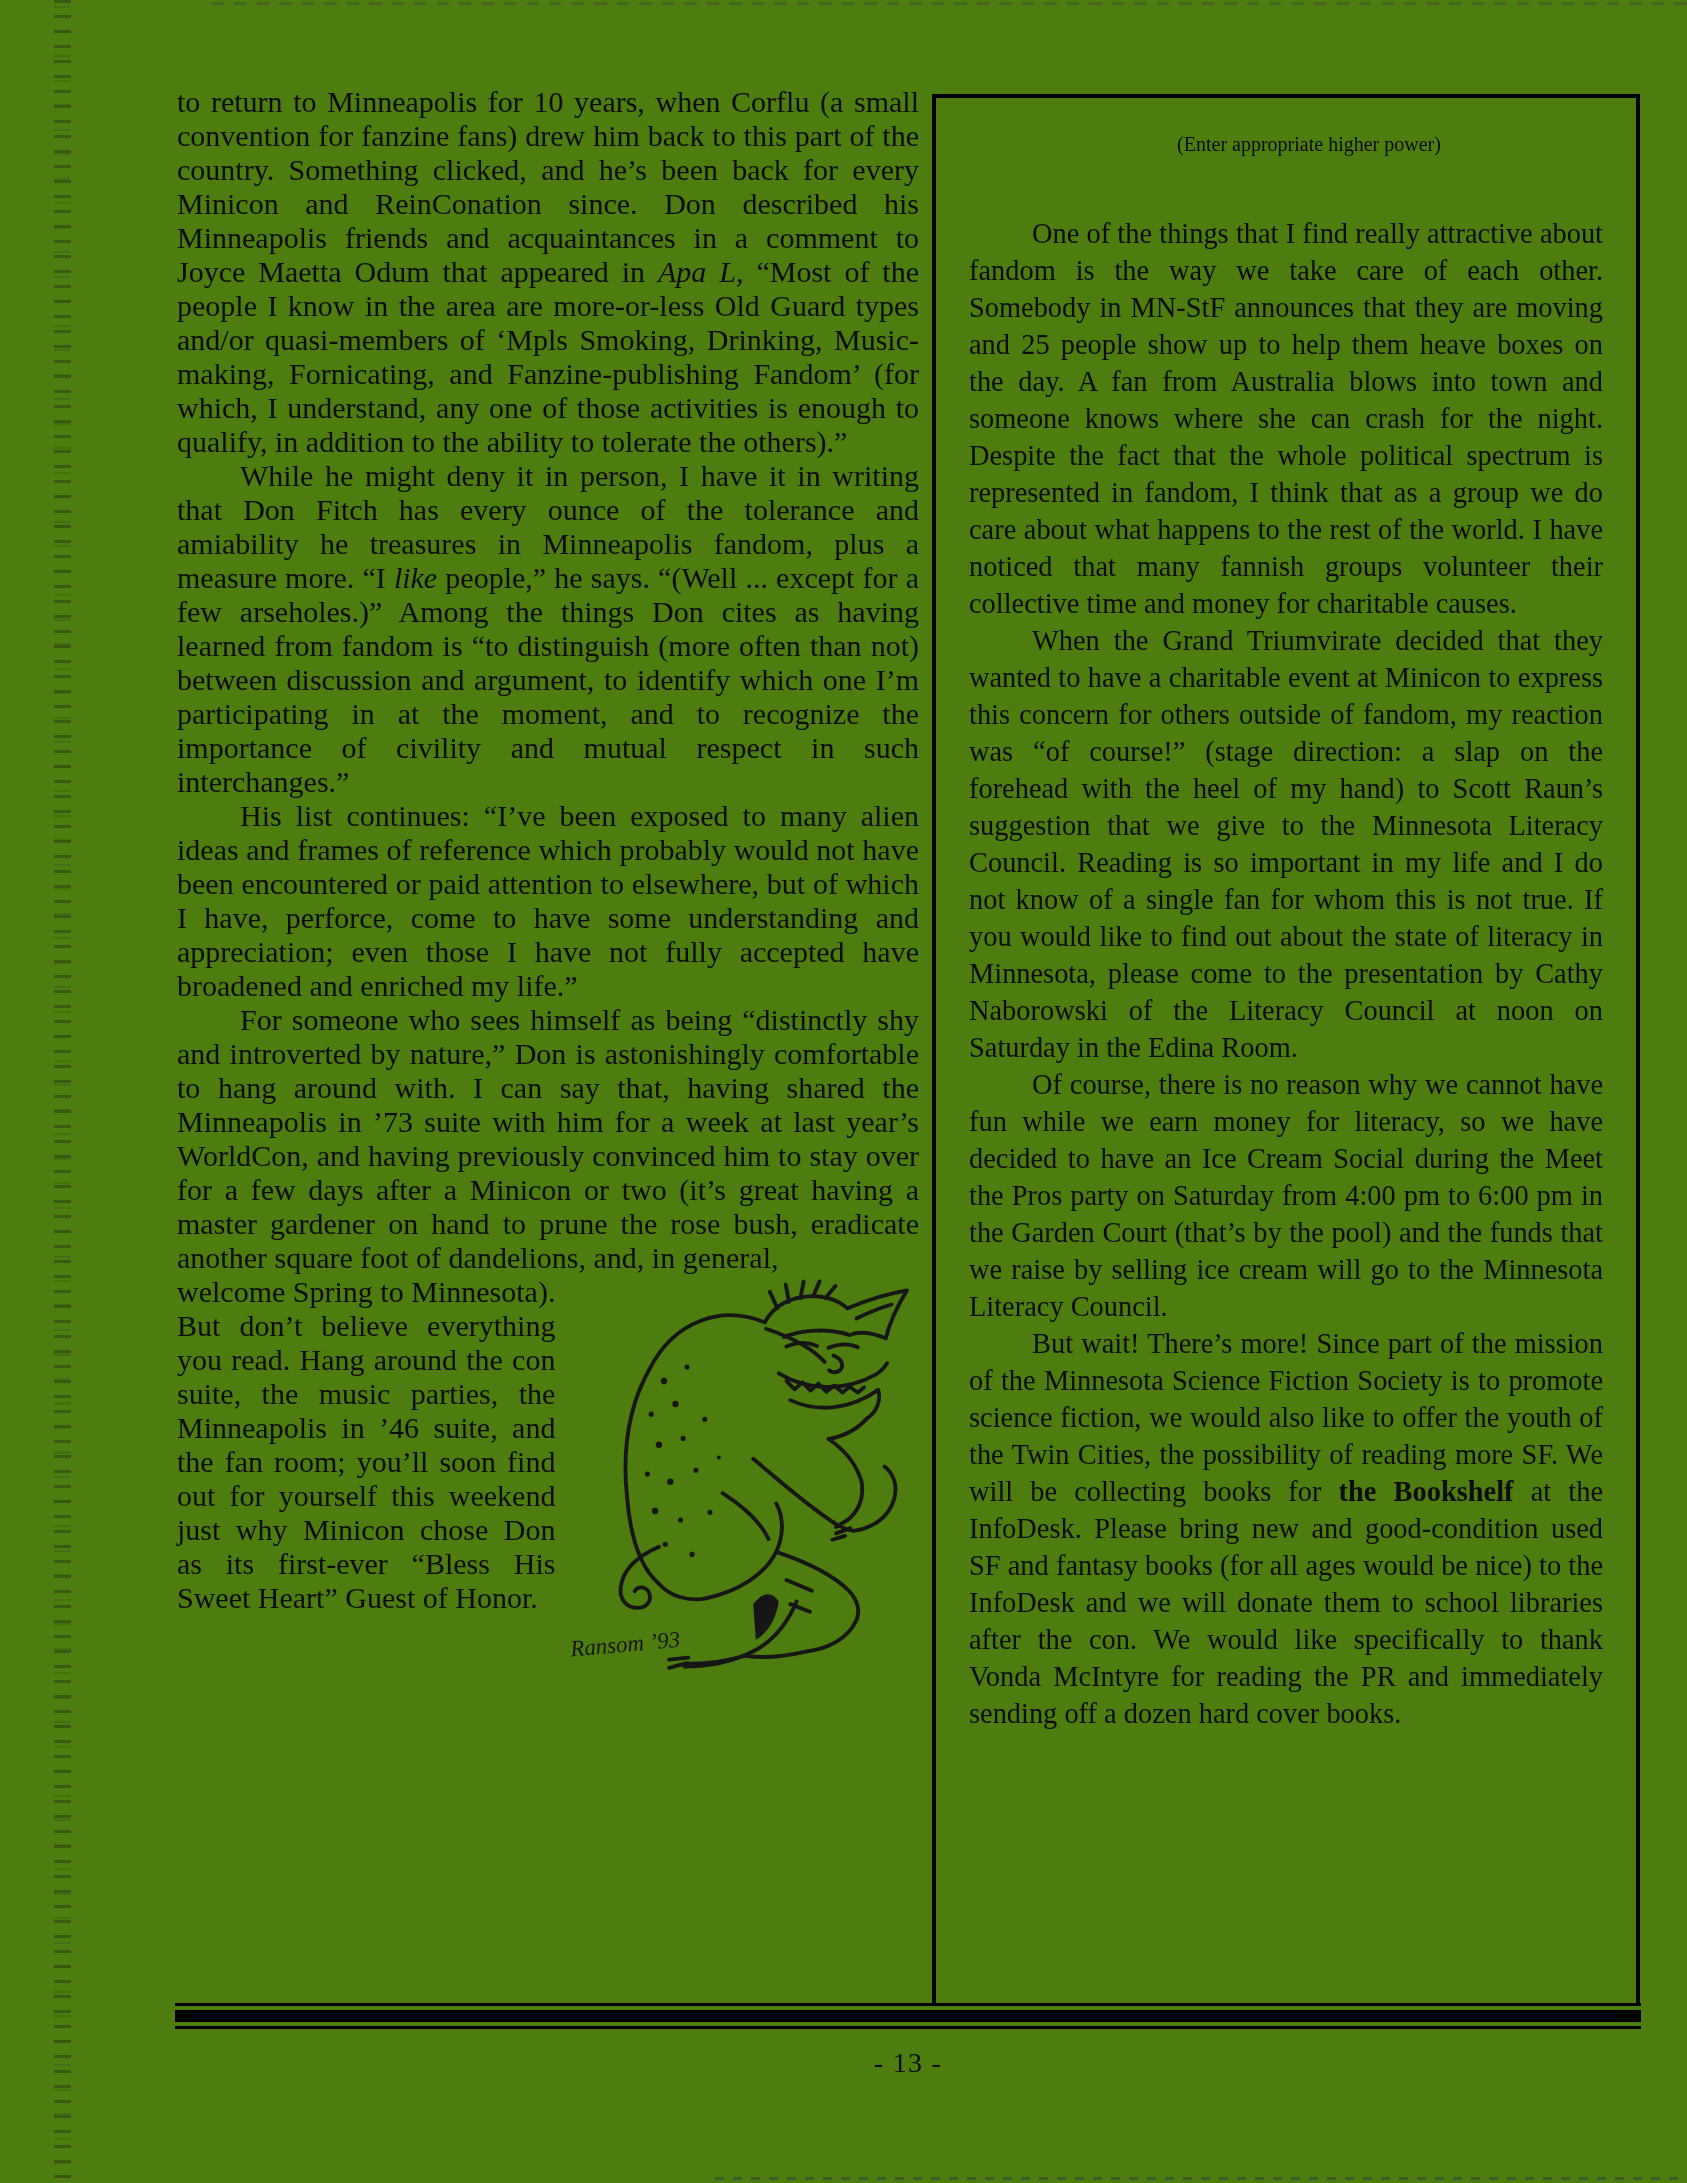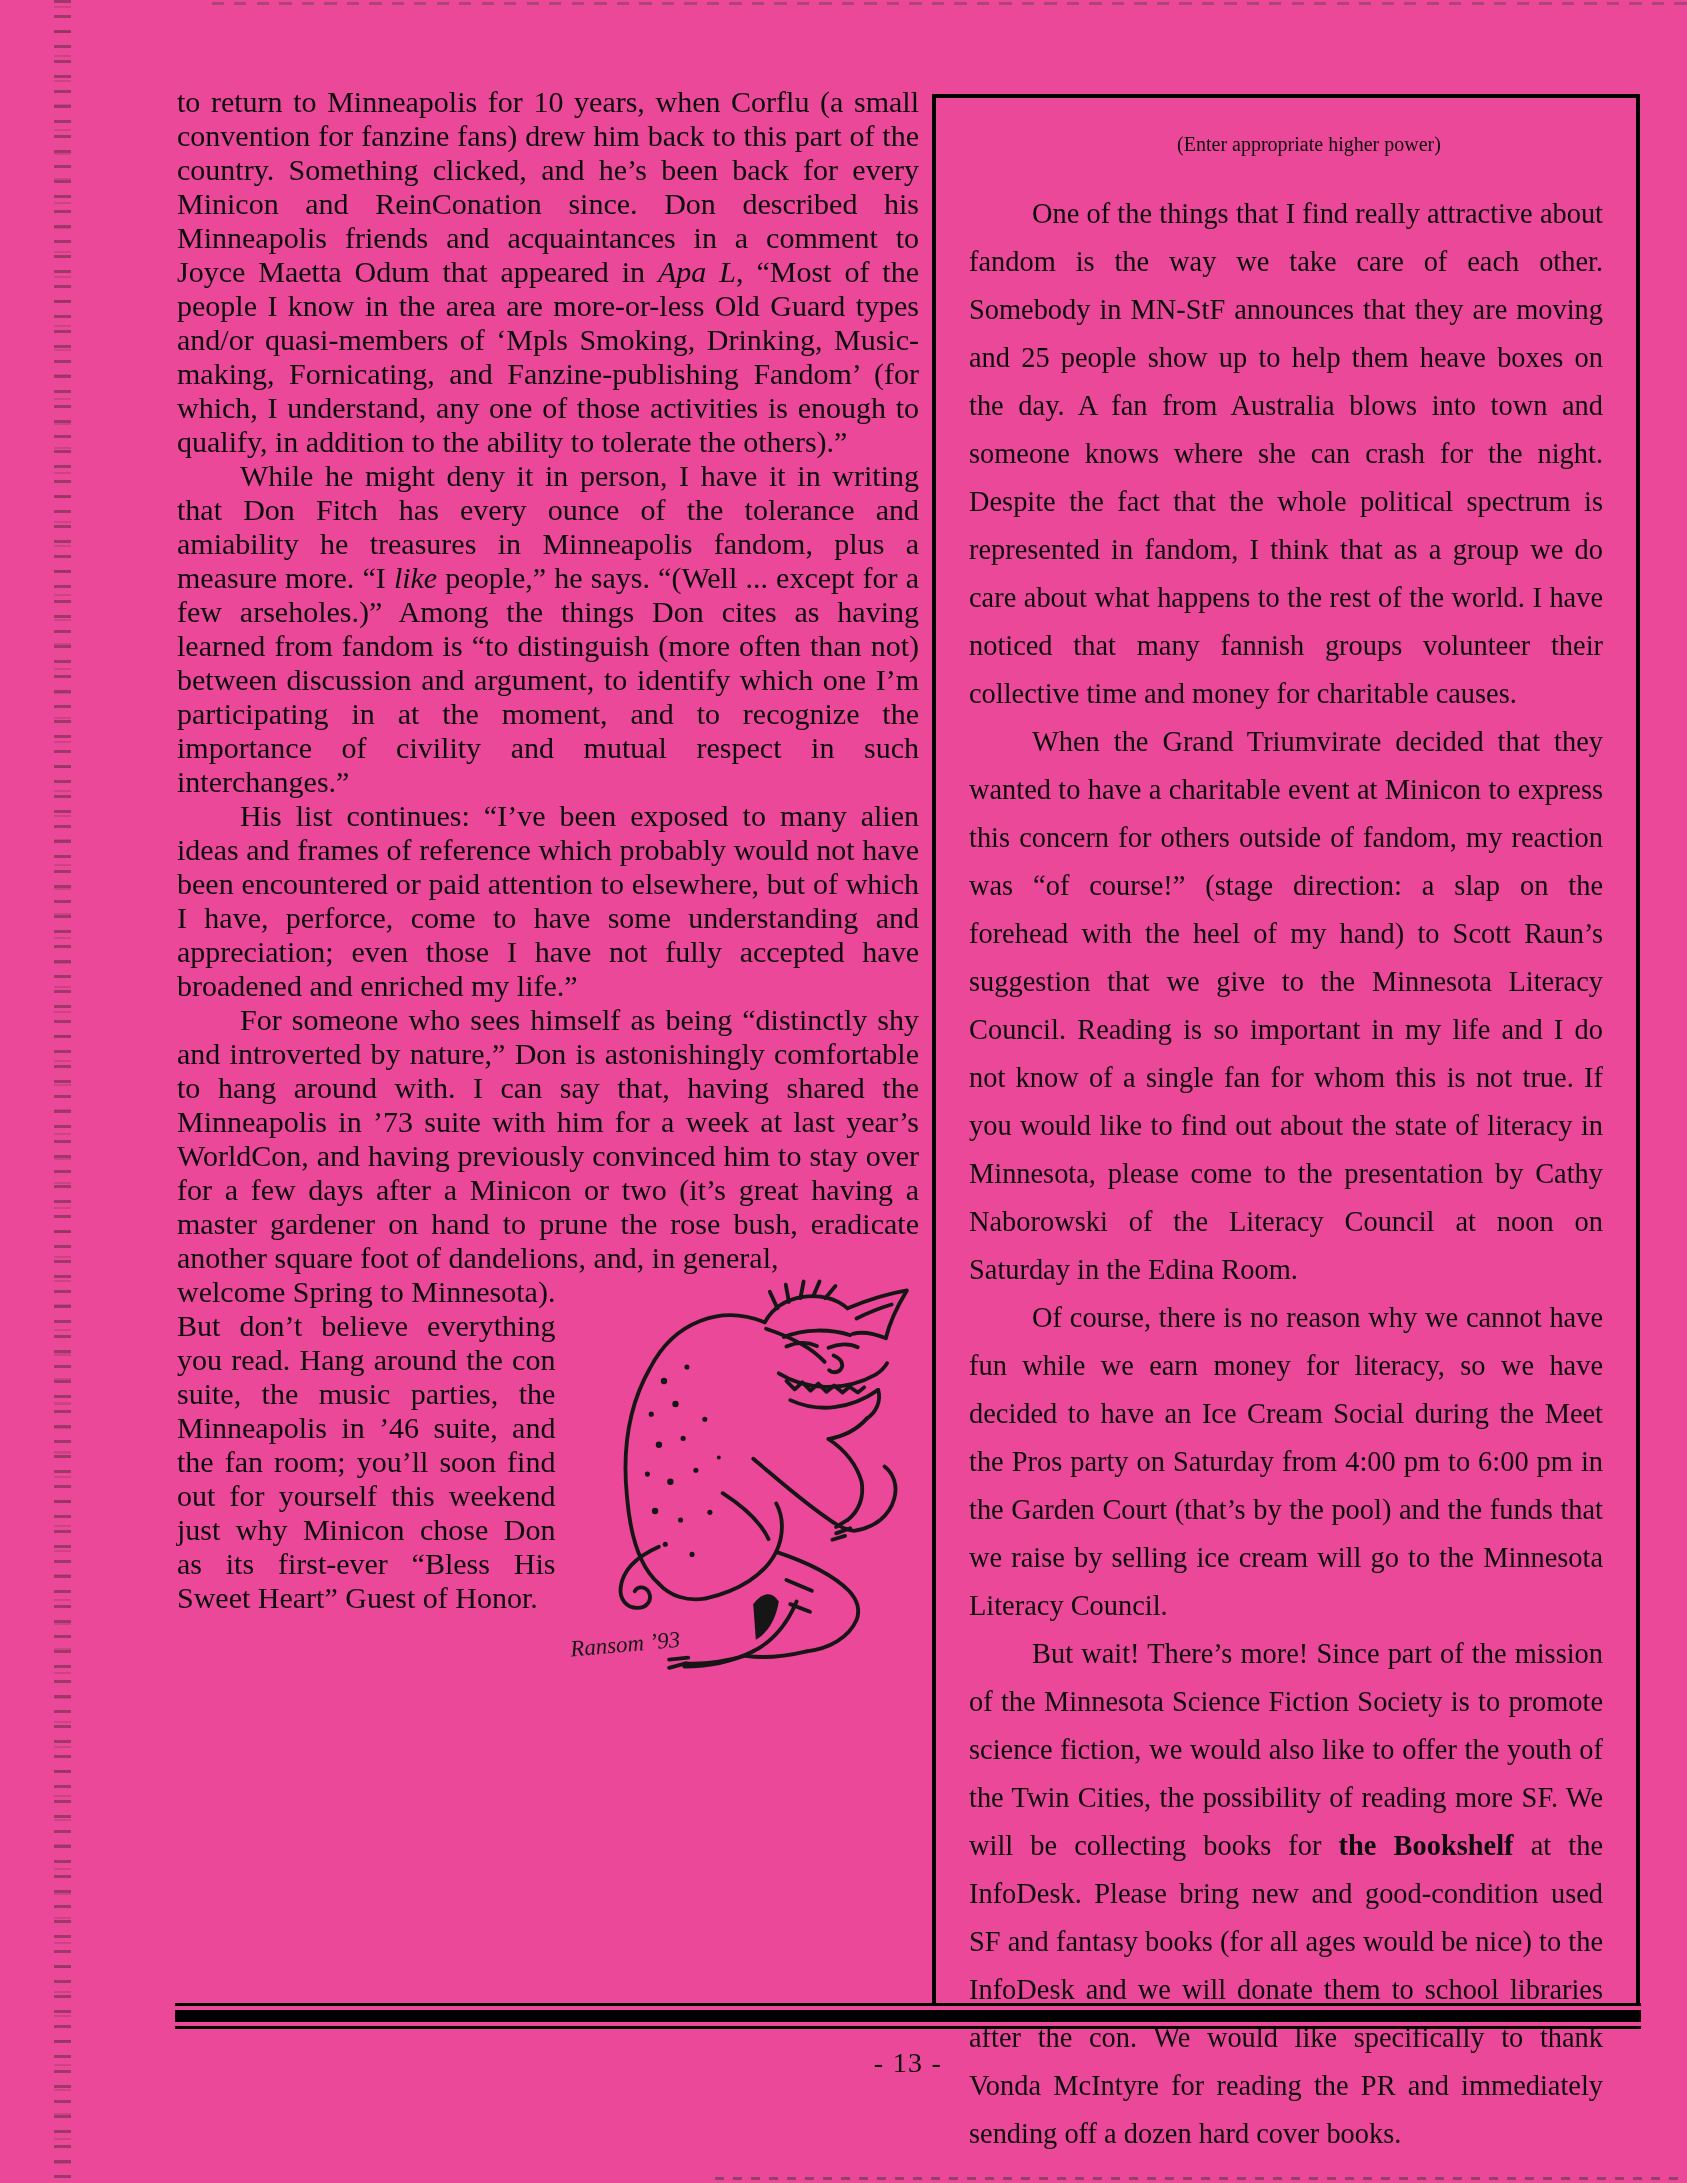--- a/index.html
+++ b/index.html
@@ -1,17 +1,17 @@
 <!DOCTYPE html>
 <html style="font-size:10.6px"><head>
 <meta charset="utf-8">
 <style>
   html,body{margin:0;padding:0;background:#ffffff;}
   .page{
-    position:relative;width:1687px;height:2183px;background:#ec4899;
+    position:relative;width:1687px;height:2183px;background:#4d7c0f;
     font-family:"Liberation Serif",serif;color:#0d0d0d;overflow:hidden;
   }
   
   .binding-strip{
     position:absolute;left:54px;top:0;width:17px;height:2183px;
     background:
       repeating-linear-gradient(180deg, rgba(25,25,25,.65) 0 3.3px, transparent 3.3px 15px),
       repeating-linear-gradient(180deg, transparent 0 6px, rgba(25,25,25,.25) 6px 8px, transparent 8px 24.5px);
     opacity:.55;
   }
@@ -43,21 +43,21 @@
   }
   .grace-title{
     font-family:"Liberation Sans",sans-serif;font-weight:bold;
     font-size:44px;line-height:1.12;letter-spacing:0.3px;color:#000;
   }
   .grace-title-line2{display:flex;align-items:flex-end;margin-top:5.3px;}
   .grace-blank{flex:1;border-bottom:4.6px solid #000;margin:0 28px 6.6px 30px;height:38px;}
   .grace-caption{
     font-size:20px;font-weight:normal;text-align:center;padding-left:46px;margin-top:2.6px;
   }
-  .grace-body{margin-top:34px;font-size:28.4px;line-height:48px;text-align:justify;}
+  .grace-body{margin-top:59px;font-size:28.4px;line-height:37px;text-align:justify;}
   .grace-body .para{text-indent:63px;}
   .grace-quote{margin-top:69px;font-size:29px;text-indent:63px;text-align:left;}
 
   
   .footer-rule{position:absolute;left:175px;top:2003px;width:1466px;}
   .footer-rule .r1{height:2.6px;background:#000;}
   .footer-rule .r2{height:12px;background:#000;margin-top:4px;}
   .footer-rule .r3{height:3.3px;background:#000;margin-top:4px;}
   .page-number{
     position:absolute;left:175px;top:2047px;width:1466px;text-align:center;

